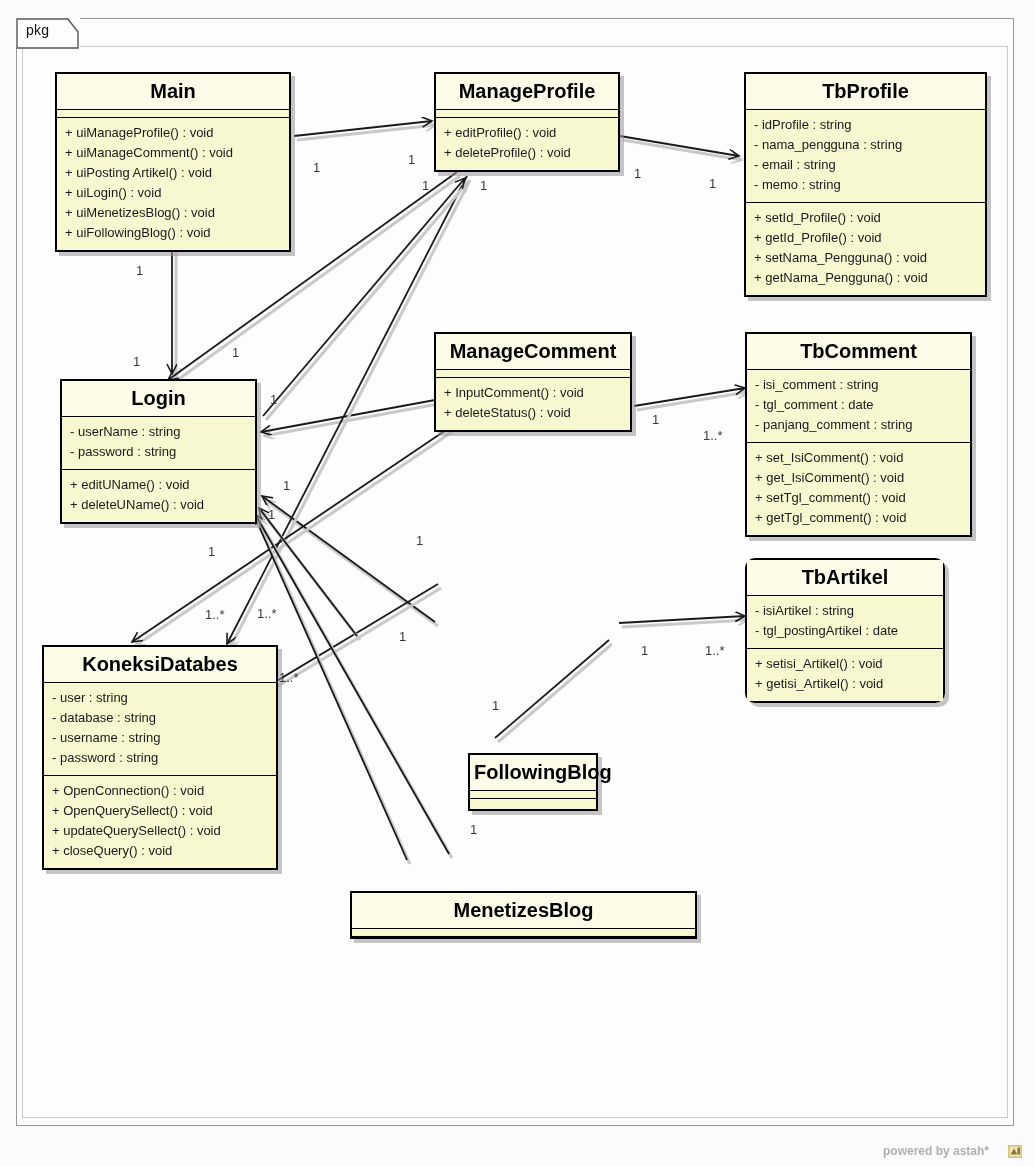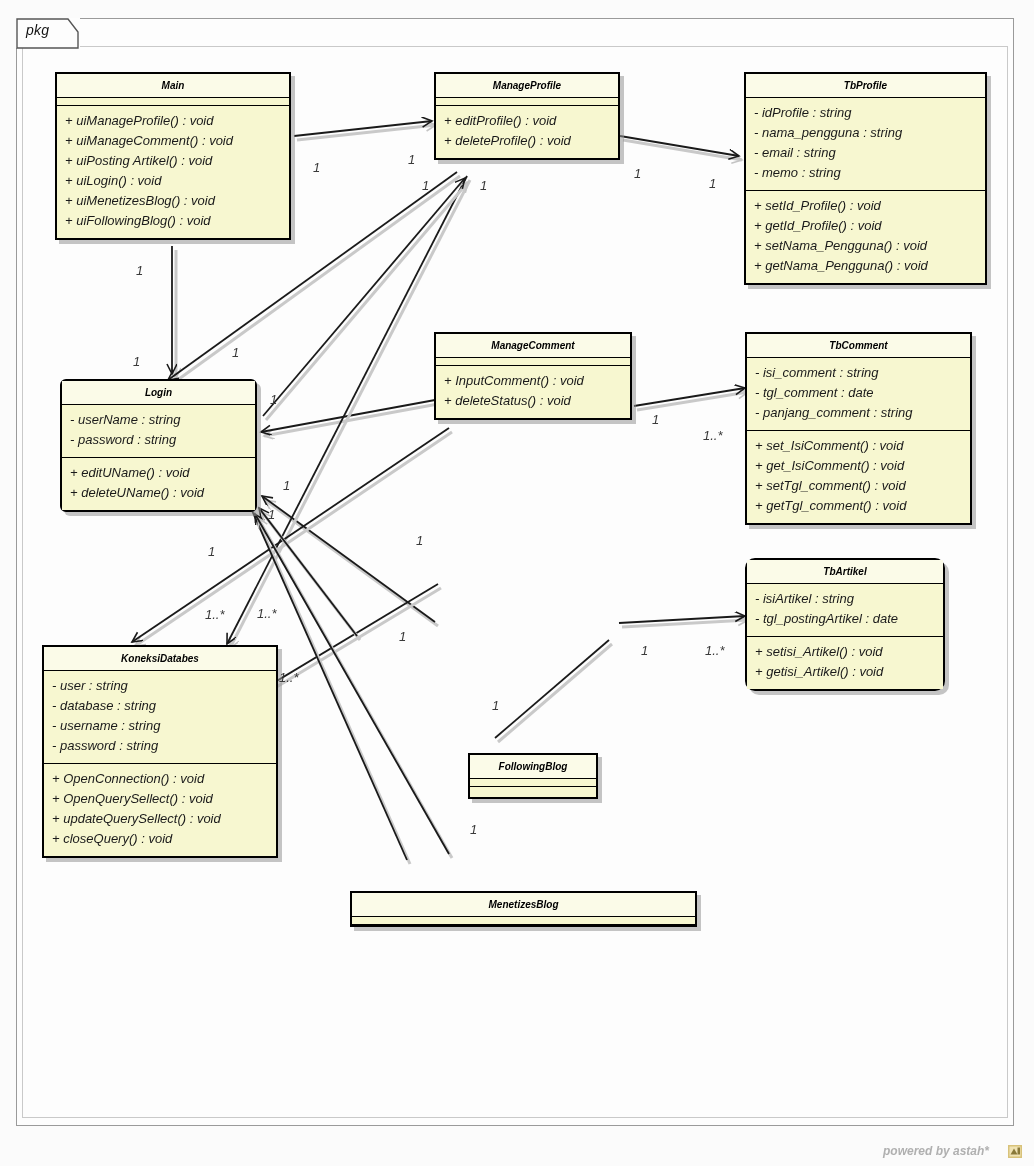--- a/index.html
+++ b/index.html
@@ -2,41 +2,41 @@
 <html><head>
 <meta charset="utf-8">
 <style>
   html,body{margin:0;padding:0;background:#ffffff;}
   body{width:1034px;height:1166px;position:relative;
        font-family:"Liberation Sans","DejaVu Sans",sans-serif;
        overflow:hidden;background:#f7f7f7;}
 
   
   #canvas{position:absolute;left:0;top:0;width:1034px;height:1166px;
-          background:#fbfbfb;font-style:italic;}
+          background:#fbfbfb;}
   #pkg-frame{position:absolute;left:16px;top:18px;width:996px;height:1106px;
              border:1px solid #9a9a9a;background:#fdfdfd;}
   #pkg-inner-line{position:absolute;left:22px;top:46px;width:984px;height:1070px;
              border-left:1px solid #c9c9c9;border-top:1px solid #c9c9c9;
              border-right:1px solid #c9c9c9;border-bottom:1px solid #c9c9c9;
              pointer-events:none;}
   #pkg-tab{position:absolute;left:16px;top:18px;width:64px;height:30px;
            background:#fdfdfd;}
   #pkg-tab svg{position:absolute;left:0;top:0;}
   #pkg-label{position:absolute;left:26px;top:22px;font-size:14px;color:#111;
              letter-spacing:.2px;}
 
   
   #links{position:absolute;left:0;top:0;width:1034px;height:1166px;
          pointer-events:none;}
 
   
   .cls{position:absolute;border:2px solid #000;background:#f7f7d0;
        box-shadow:4px 4px 0 rgba(150,150,150,.55);box-sizing:border-box;}
-  .cls .name{font-size:10px;font-weight:bold;text-align:center;color:#000;
+  .cls .name{font-size:20px;font-weight:bold;text-align:center;color:#000;
              padding:6px 4px 6px;background:#fbfbe8;
              border-bottom:1px solid #000;}
   .cls .gap{height:7px;background:#f7f7d0;border-bottom:1px solid #000;}
   .cls .sec{padding:5px 8px 7px;background:#f7f7d0;}
   .cls .sec+.sec{border-top:1px solid #000;}
   .cls .row{font-size:13px;color:#1a1a1a;line-height:20px;white-space:nowrap;}
   .cls .empty-sec{height:10px;background:#f7f7d0;}
 
   
   .mult{position:absolute;font-size:13px;color:#3a3a3a;}
@@ -155,21 +155,21 @@
       <div class="row">- memo : string</div>
     </div>
     <div class="sec">
       <div class="row">+ setId_Profile() : void</div>
       <div class="row">+ getId_Profile() : void</div>
       <div class="row">+ setNama_Pengguna() : void</div>
       <div class="row">+ getNama_Pengguna() : void</div>
     </div>
   </div>
 
-  <div class="cls" id="c-login" style="left:60px;top:379px;width:197px;border-radius:6px;">
+  <div class="cls" id="c-login" style="left:60px;top:379px;width:197px;">
     <div class="name">Login</div>
     <div class="sec">
       <div class="row">- userName : string</div>
       <div class="row">- password : string</div>
     </div>
     <div class="sec">
       <div class="row">+ editUName() : void</div>
       <div class="row">+ deleteUName() : void</div>
     </div>
   </div>

